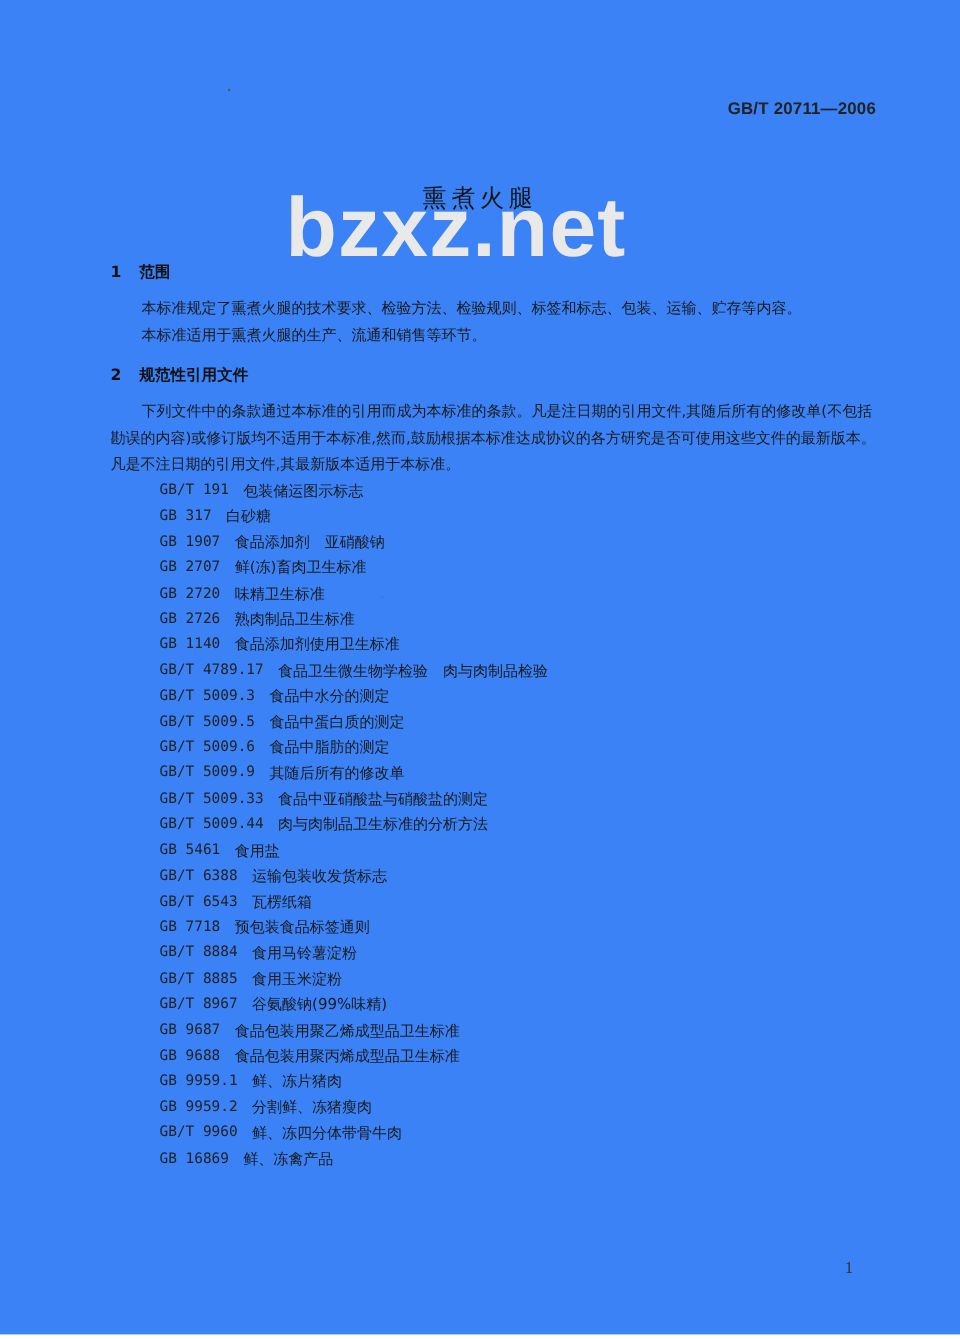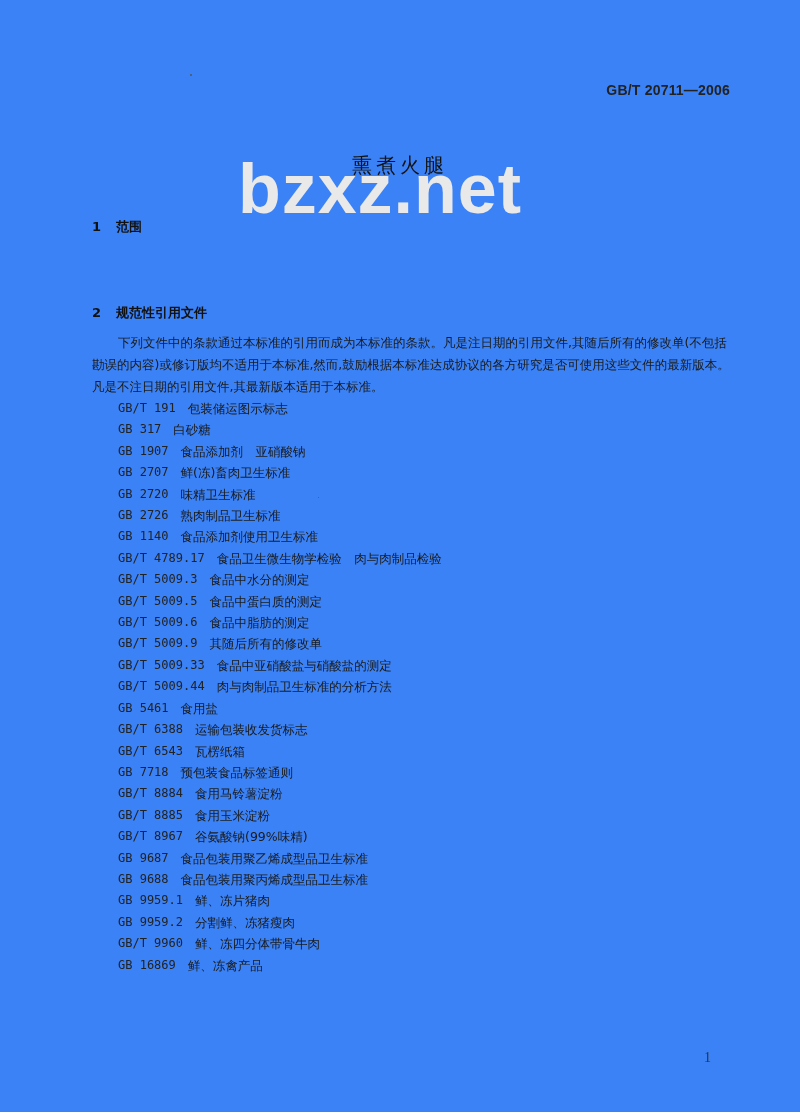--- a/index.html
+++ b/index.html
@@ -91,20 +91,21 @@
       left: 118px;
       top: 398px;
       width: 600px;
       font-size: 12.5px;
       line-height: 21.4px;
       color: #1a1a1a;
     }
     .ref-item {
       display: flex;
       white-space: nowrap;
+      margin-left: 15px;
     }
     .ref-code {
       font-family: "DejaVu Sans Mono", monospace;
       font-size: 12px;
       margin-right: 12px;
       color: #222;
     }
     .ref-title {
       color: #1a1a1a;
     }
@@ -127,20 +128,24 @@
 
   <div class="std-code">GB/T 20711—2006</div>
 
   <div class="watermark">bzxz.net</div>
 
   <div class="doc-title">熏煮火腿</div>
 
   <div class="section-heading" style="top:218px;">
     <span class="num">1</span><span>范围</span>
   </div>
+  <div class="para" style="top:246px;">
+    <p>本标准规定了熏煮火腿的技术要求、检验方法、检验规则、标签和标志、包装、运输、贮存等内容。</p>
+    <p>本标准适用于熏煮火腿的生产、流通和销售等环节。</p>
+  </div>
 
   <div class="section-heading" style="top:304px;">
     <span class="num">2</span><span>规范性引用文件</span>
   </div>
   <div class="para" style="top:332px;">
     <p>下列文件中的条款通过本标准的引用而成为本标准的条款。凡是注日期的引用文件,其随后所有的修改单(不包括勘误的内容)或修订版均不适用于本标准,然而,鼓励根据本标准达成协议的各方研究是否可使用这些文件的最新版本。凡是不注日期的引用文件,其最新版本适用于本标准。</p>
   </div>
 
   <div class="refs">
     <div class="ref-item">

